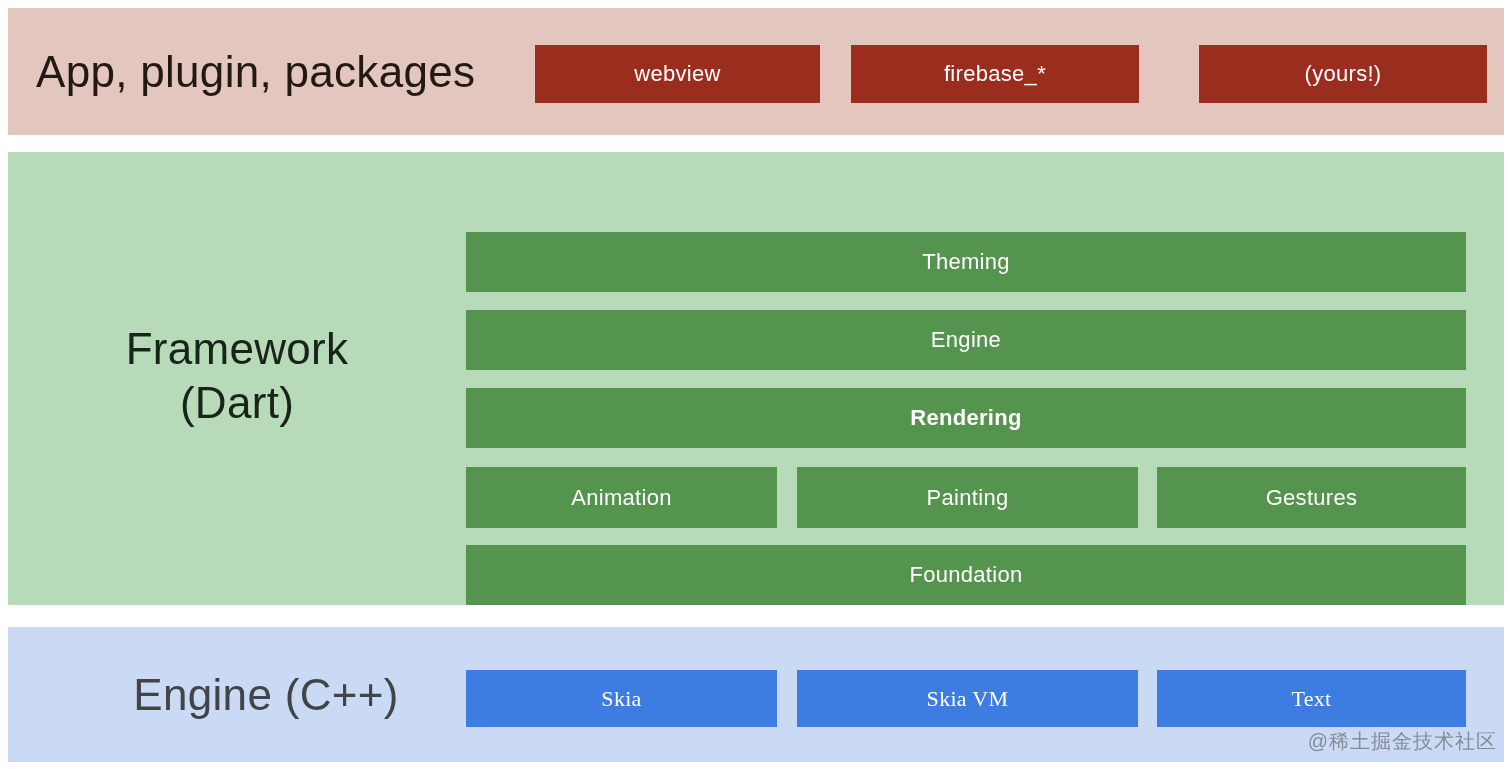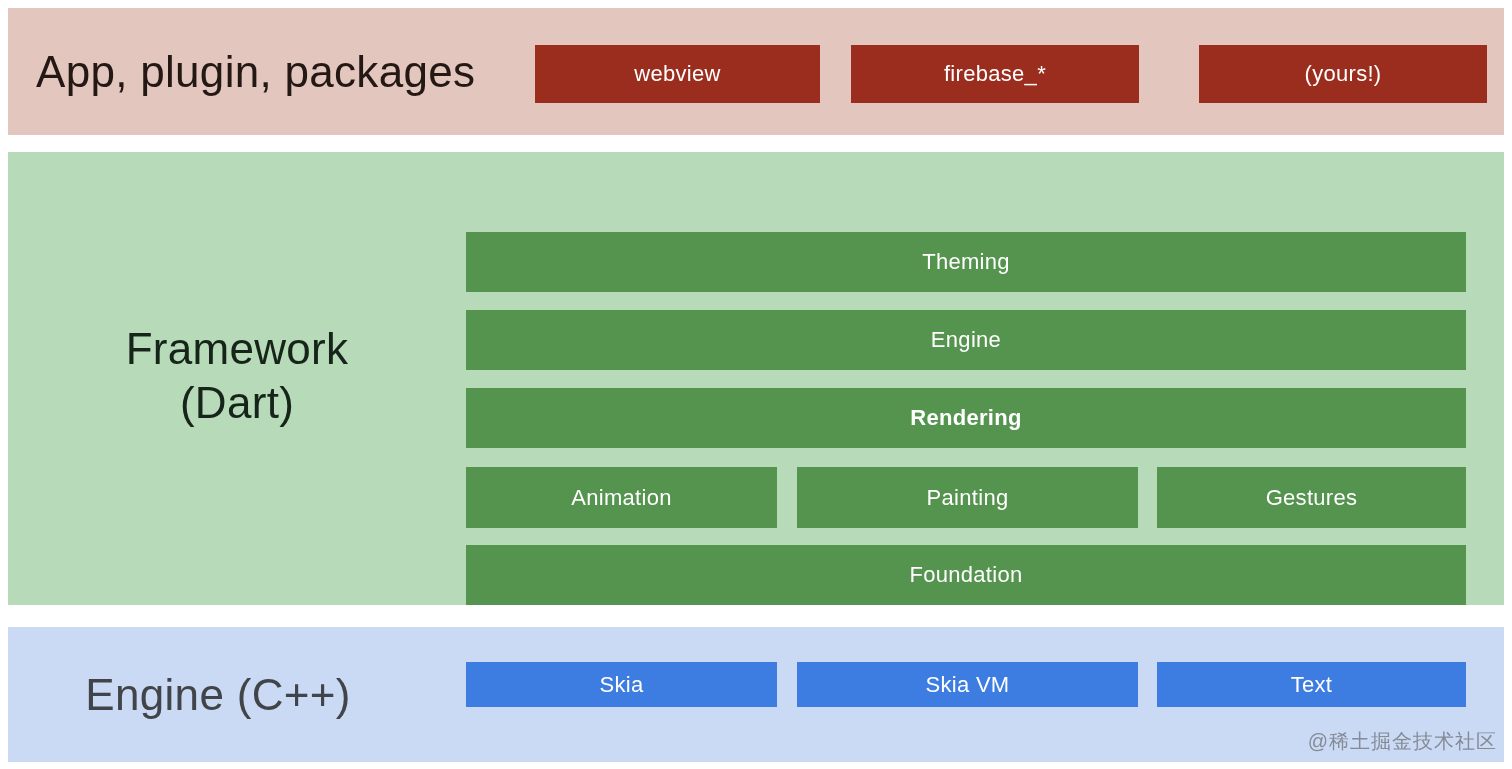--- a/index.html
+++ b/index.html
@@ -45,20 +45,21 @@
     color: var(--framework-label-color, #17241a);
     white-space: normal;
   }
   .engine-label {
     left: 0;
     top: 50%;
     transform: translateY(-50%);
     width: 420px;
     text-align: center;
     color: var(--engine-label-color, #414549);
+    padding-left: 48px;
   }
 
   .box {
     position: absolute;
     display: flex;
     align-items: center;
     justify-content: center;
     color: var(--box-text, #ffffff);
     font-size: 22px;
     letter-spacing: 0.3px;
@@ -77,21 +78,21 @@
   .bar-theming    { top: 44px; }
   .bar-widgets    { top: 122px; }
   .bar-rendering  { top: 200px; font-weight: bold; }
   .bar-split      { top: 279px; height: 61px; }
   .bar-animation  { left: 458px;  width: 311px; }
   .bar-painting   { left: 789px;  width: 341px; }
   .bar-gestures   { left: 1149px; width: 309px; }
   .bar-foundation { top: 357px; }
 
   
-  .engine-box { top: 35px; height: 45px; background: var(--engine-box-bg, #3d7ce0); }
+  .engine-box { top: 43px; height: 57px; background: var(--engine-box-bg, #3d7ce0); font-family: Liberation Serif, serif; }
   .box-skia   { left: 458px;  width: 311px; }
   .box-dartvm { left: 789px;  width: 341px; }
   .box-text   { left: 1149px; width: 309px; }
 
   .watermark {
     position: absolute;
     right: 15px;
     bottom: 14px;
     font-size: 20px;
     color: var(--watermark-color, rgba(129,135,147,0.85));

